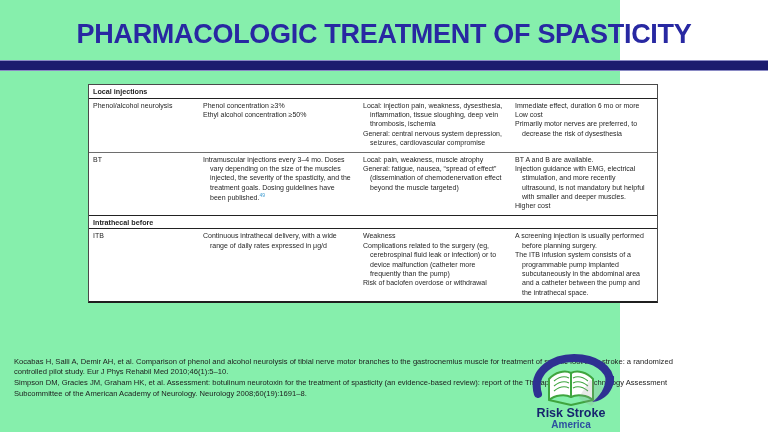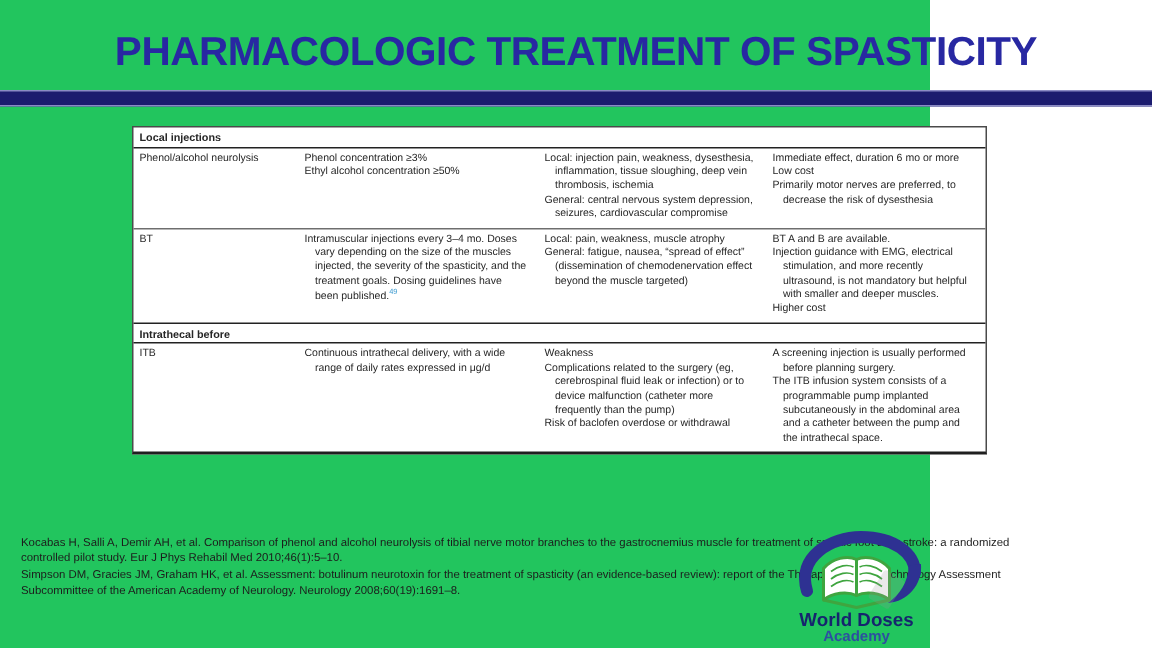--- a/index.html
+++ b/index.html
@@ -1,18 +1,18 @@
 <!DOCTYPE html>
 <html><head>
 <meta charset="utf-8">
 <style>
   * { margin:0; padding:0; box-sizing:border-box; }
   html,body { width:768px; height:432px; background:#ffffff; overflow:hidden;
               font-family:"Liberation Sans", sans-serif; }
-  .slide { position:relative; width:620px; height:432px; background:#22c55e; }
+  .slide { position:relative; width:620px; height:432px; background:#86efac; }
 
   
   .title { position:absolute; top:19px; left:0; width:768px; text-align:center;
            font-size:27px; font-weight:600; letter-spacing:-0.3px; color:#2828a2; }
 
   
   .bar { position:absolute; top:60px; left:0; width:768px; height:11px;
          background:#1b1b6e; border-top:1.5px solid #8a8ac4; border-bottom:1.5px solid #8a8ac4; }
 
   
@@ -129,17 +129,17 @@
 
       <g>
         <path d="M 22 25 C 28 18 38 16 44 19 L 44 43 C 38 40 28 41 22 46 Z" fill="#ffffff" stroke="#3fa53f" stroke-width="2" stroke-linejoin="round"></path>
         <path d="M 66 25 C 60 18 50 16 44 19 L 44 43 C 50 40 60 41 66 46 Z" fill="#ffffff" stroke="#3fa53f" stroke-width="2" stroke-linejoin="round"></path>
         <path d="M 27 27 C 32 23 38 22 42 24 M 27 32 C 32 28 38 27 42 29 M 27 37 C 32 33 38 32 42 34" fill="none" stroke="#3fa53f" stroke-width="1.1"></path>
         <path d="M 61 27 C 56 23 50 22 46 24 M 61 32 C 56 28 50 27 46 29 M 61 37 C 56 33 50 32 46 34" fill="none" stroke="#3fa53f" stroke-width="1.1"></path>
         <path d="M 22 46 L 44 51 L 66 46" fill="none" stroke="#3fa53f" stroke-width="2" stroke-linejoin="round"></path>
       </g>
     </svg>
     <div class="stamp"></div>
-    <div class="logo-line1">World Doses</div>
-    <div class="logo-line2">Academy</div>
+    <div class="logo-line1">Risk Stroke</div>
+    <div class="logo-line2">America</div>
   </div>
 
 </div>
 
 </body></html>

